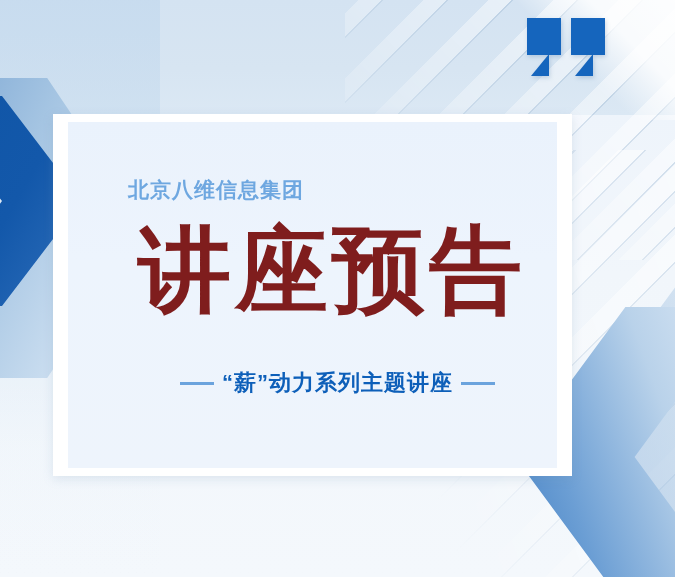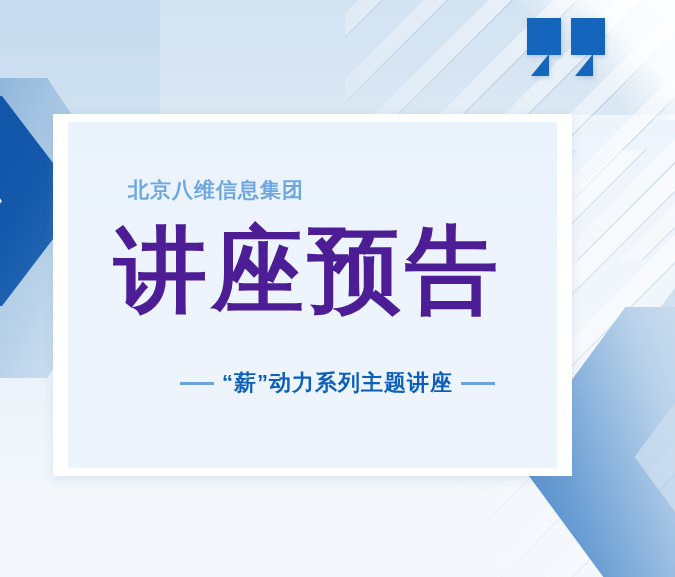--- a/index.html
+++ b/index.html
@@ -191,26 +191,26 @@
     left: 128px; top: 176px;
     font-size: 21px;
     font-weight: bold;
     letter-spacing: 1px;
     color: #6ea7e0;
     white-space: nowrap;
   }
 
   .main-title {
     position: absolute;
-    left: 114px; top: 224px;
+    left: 138px; top: 224px;
     font-size: 93px;
     line-height: 1;
     font-weight: bold;
     letter-spacing: 4px;
-    color: #4c1d95;
+    color: #7f1d1d;
     white-space: nowrap;
   }
 
   .subtitle-row {
     position: absolute;
     left: 0; top: 368px;
     width: 675px;
     display: flex;
     align-items: center;
     justify-content: center;

